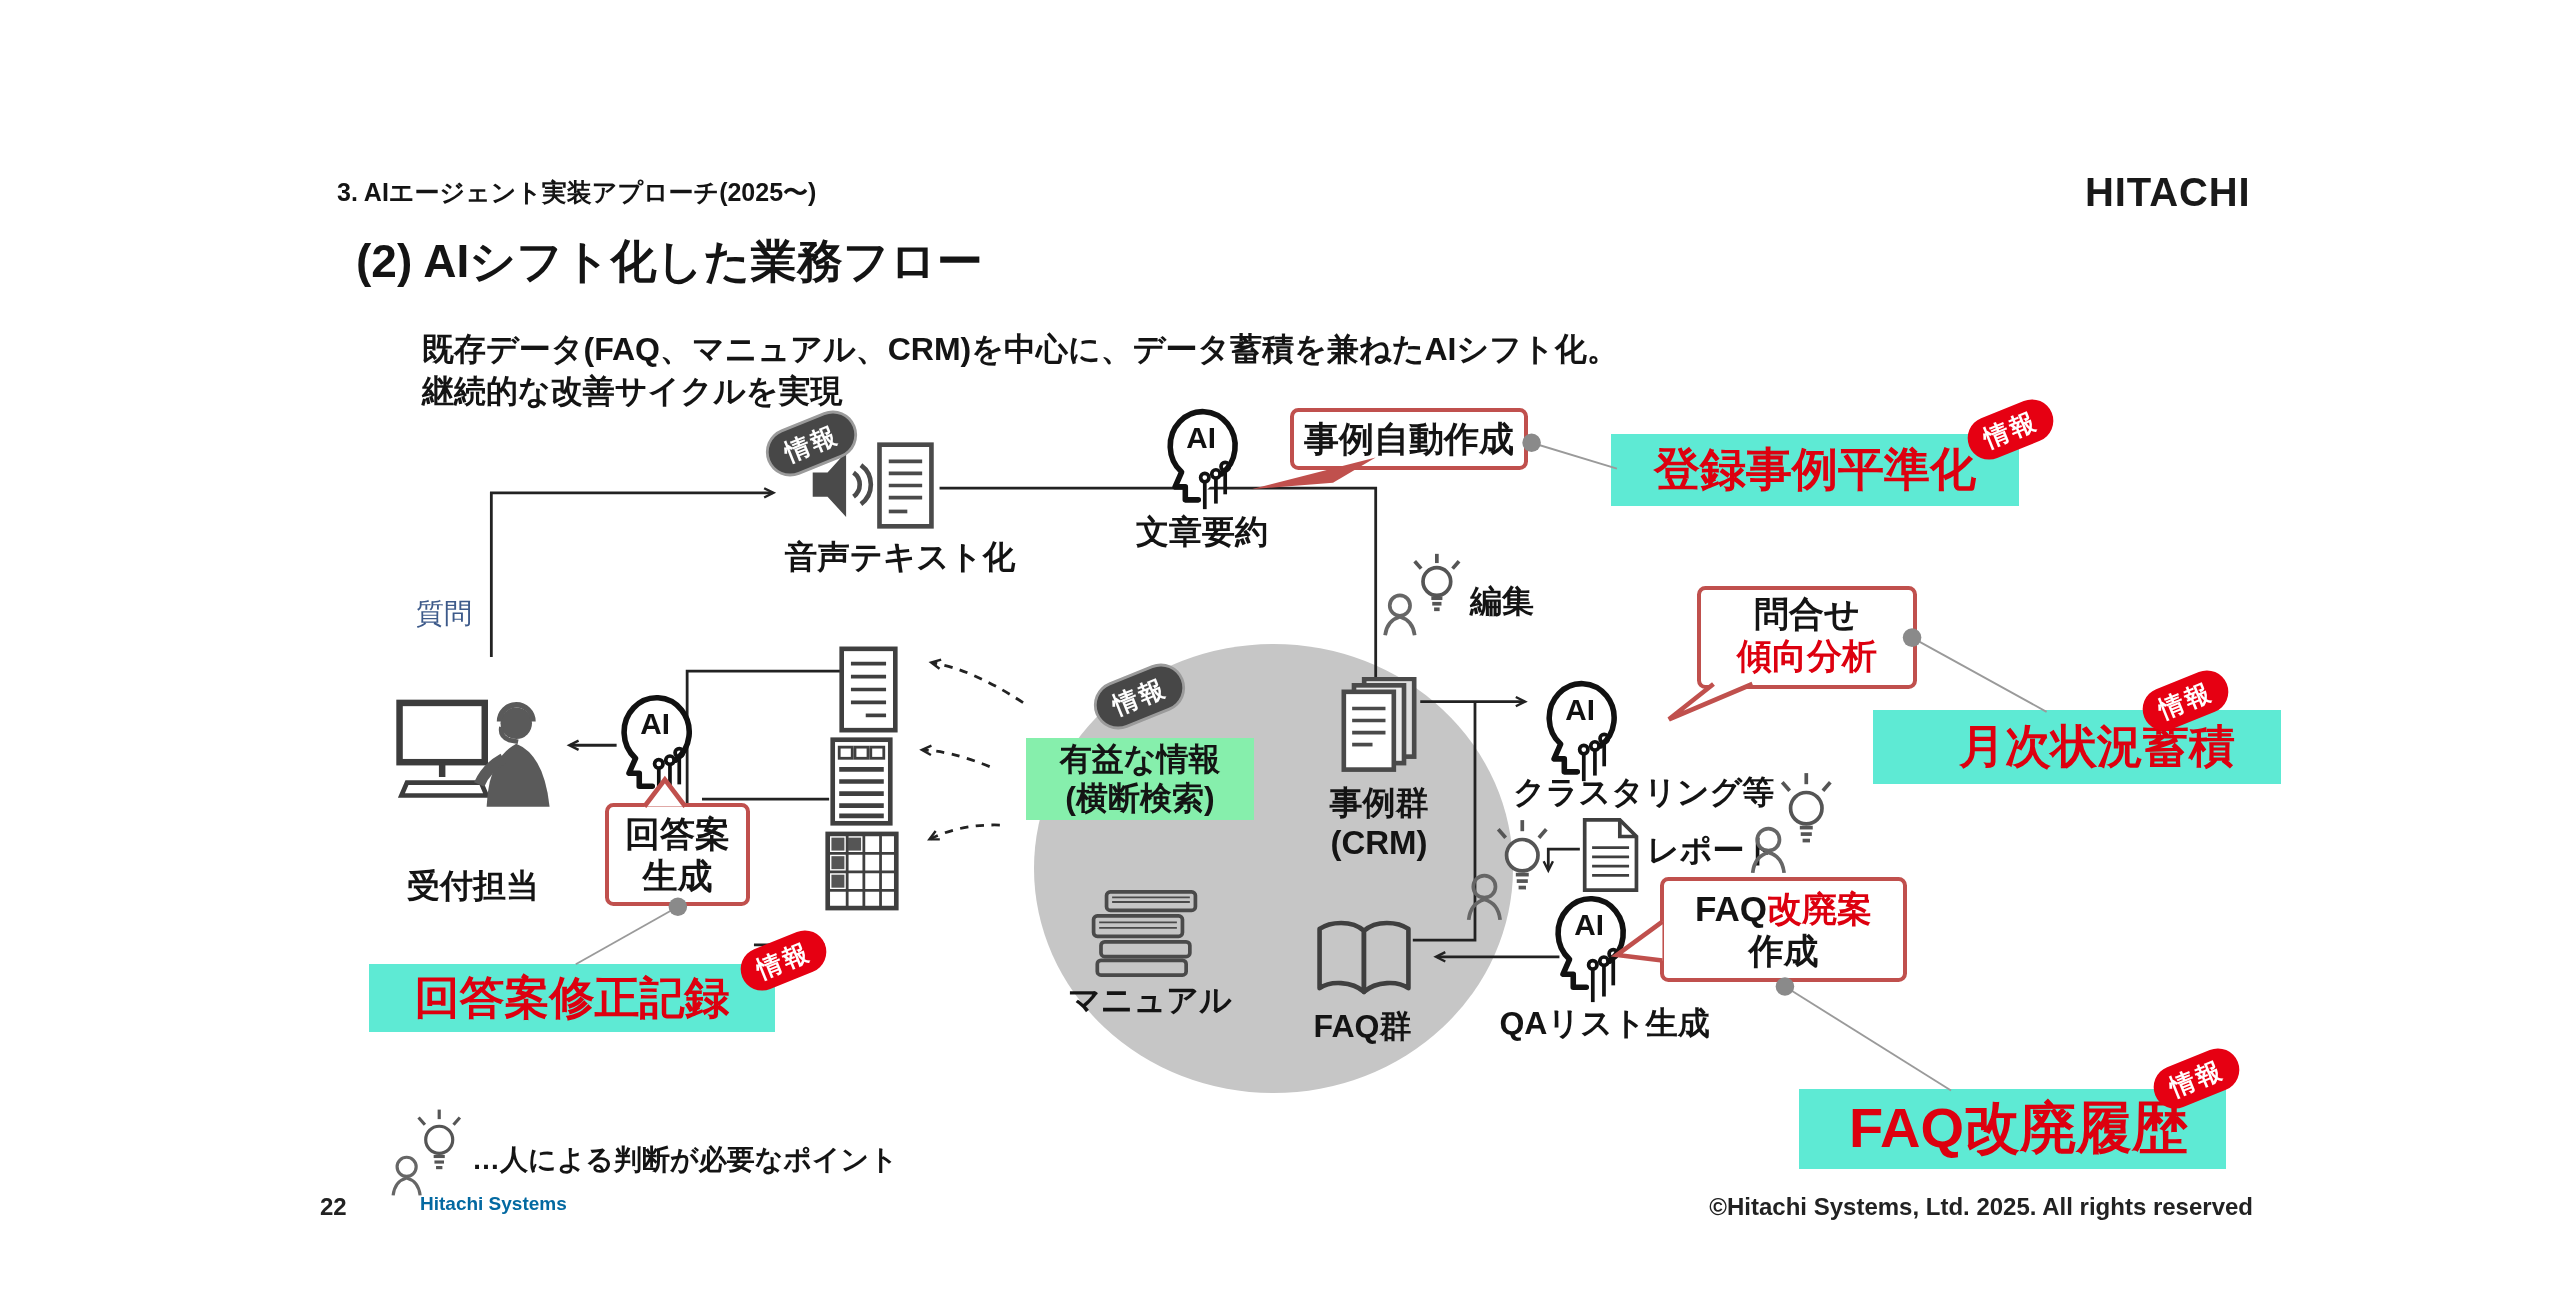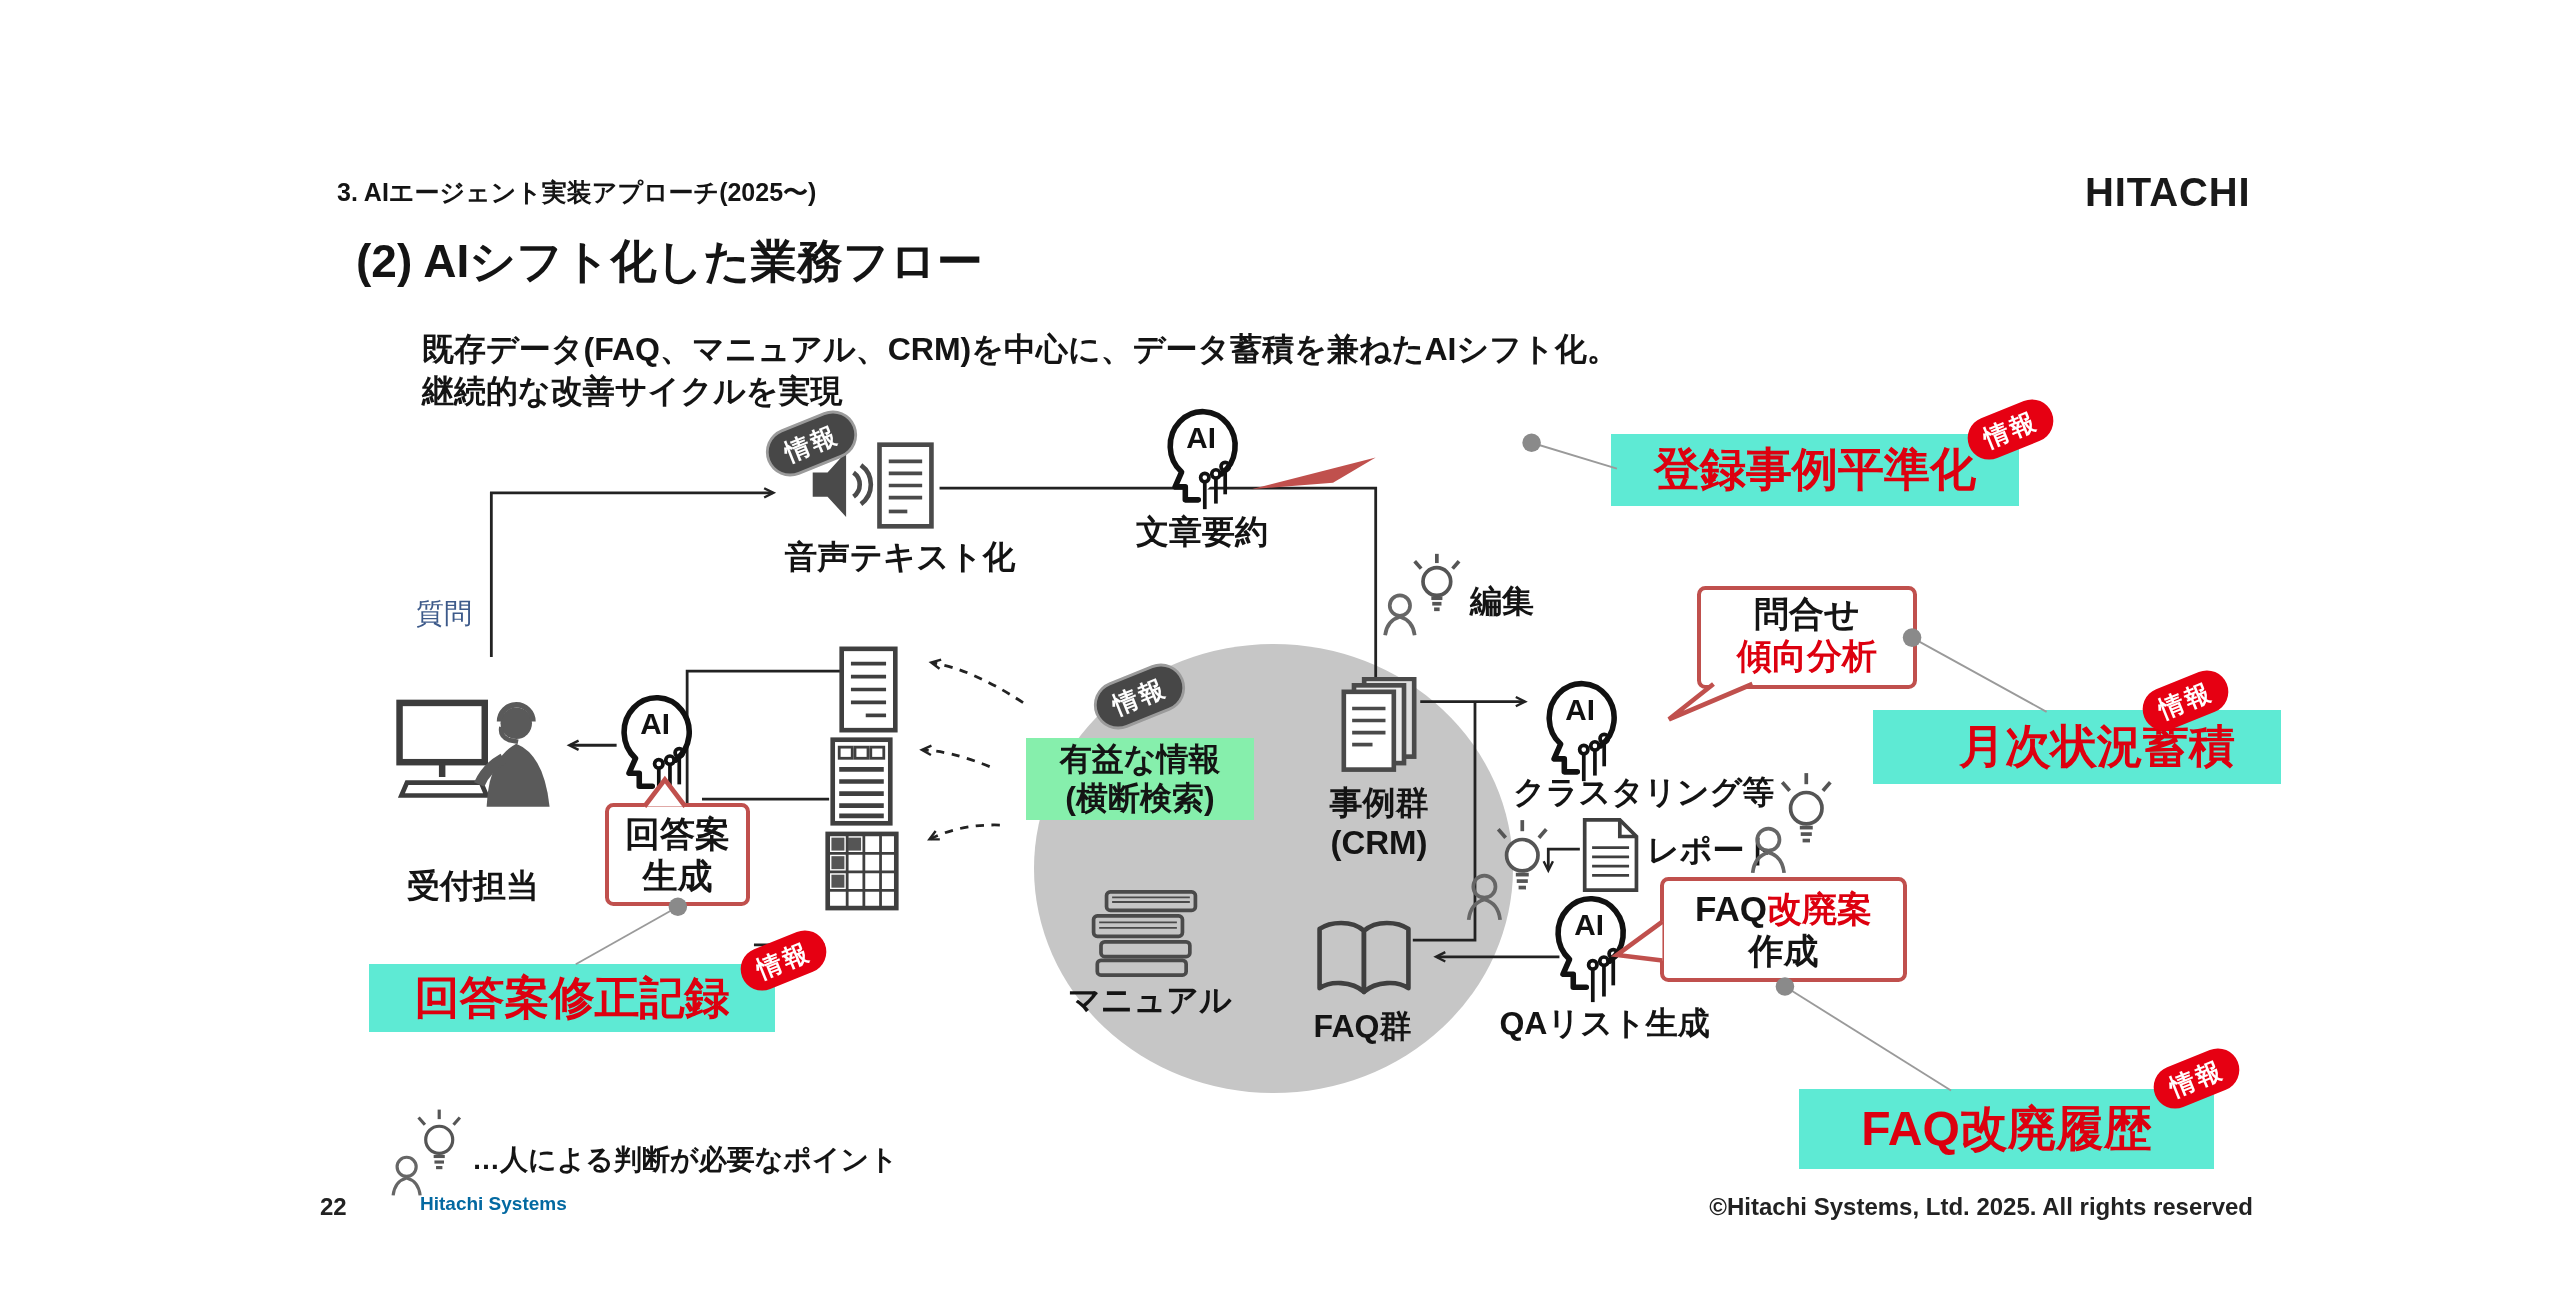--- a/index.html
+++ b/index.html
@@ -244,20 +244,23 @@
     <text x="42" y="56" text-anchor="middle" font-size="32" font-weight="700" fill="#111">AI</text>
     <circle cx="46" cy="88" r="4.5" fill="none" stroke="#111" stroke-width="4"></circle>
       <line x1="46" y1="93" x2="46" y2="128" stroke="#111" stroke-width="4"></line>
     <circle cx="58" cy="84" r="4.5" fill="none" stroke="#111" stroke-width="4"></circle>
       <line x1="58" y1="89" x2="58" y2="122" stroke="#111" stroke-width="4"></line>
     <circle cx="68" cy="76" r="4.5" fill="none" stroke="#111" stroke-width="4"></circle>
       <line x1="68" y1="81" x2="68" y2="110" stroke="#111" stroke-width="4"></line>
   </svg>
   <div class="abs lbl center" style="left:1493px;top:964px;width:223px;font-size:32px;">QAリスト生成</div>
 
+  <div class="abs bubble" style="left:1290px;top:368px;width:230px;height:54px;font-size:35px;">
+    <div>事例自動作成</div>
+  </div>
 
   <div class="abs bubble" style="left:605px;top:763px;width:137px;height:95px;font-size:35px;">
     <div>回答案</div>
     <div>生成</div>
   </div>
 
   <div class="abs bubble" style="left:1697px;top:546px;width:212px;height:95px;font-size:35px;font-family:Liberation Mono, monospace;">
     <div>問合せ</div>
     <div class="red">傾向分析</div>
   </div>
@@ -270,21 +273,21 @@
   <div class="abs graybox" style="left:1611px;top:394px;width:408px;height:72px;font-size:46px;">
     <span>登録事例平準化</span>
   </div>
   <div class="abs badge" style="left:1966px;top:368px;width:89px;height:43px;">情報</div>
 
   <div class="abs graybox" style="left:1873px;top:670px;width:368px;height:74px;font-size:46px;padding-left:40px;">
     <span>月次状況蓄積</span>
   </div>
   <div class="abs badge" style="left:2141px;top:639px;width:89px;height:43px;">情報</div>
 
-  <div class="abs graybox" style="left:1799px;top:1049px;width:415px;height:80px;font-size:48px;">
+  <div class="abs graybox" style="left:1799px;top:1049px;width:415px;height:80px;font-size:56px;padding-left:12px;">
     <span>FAQ改廃履歴</span>
   </div>
   <div class="abs badge" style="left:2152px;top:1017px;width:89px;height:43px;">情報</div>
 
   <div class="abs graybox" style="left:369px;top:924px;width:406px;height:68px;font-size:45px;">
     <span>回答案修正記録</span>
   </div>
   <div class="abs badge" style="left:739px;top:899px;width:89px;height:43px;">情報</div>
 
   <svg class="abs nopointer" style="left:0;top:0;" width="2576" height="1314" viewBox="0 0 2775 1416">

